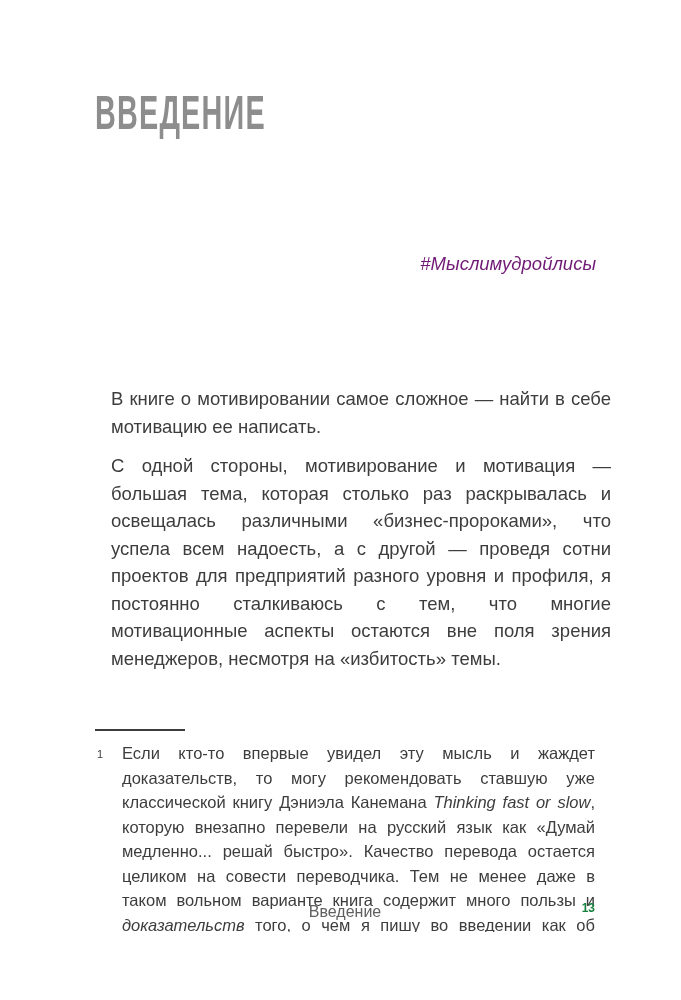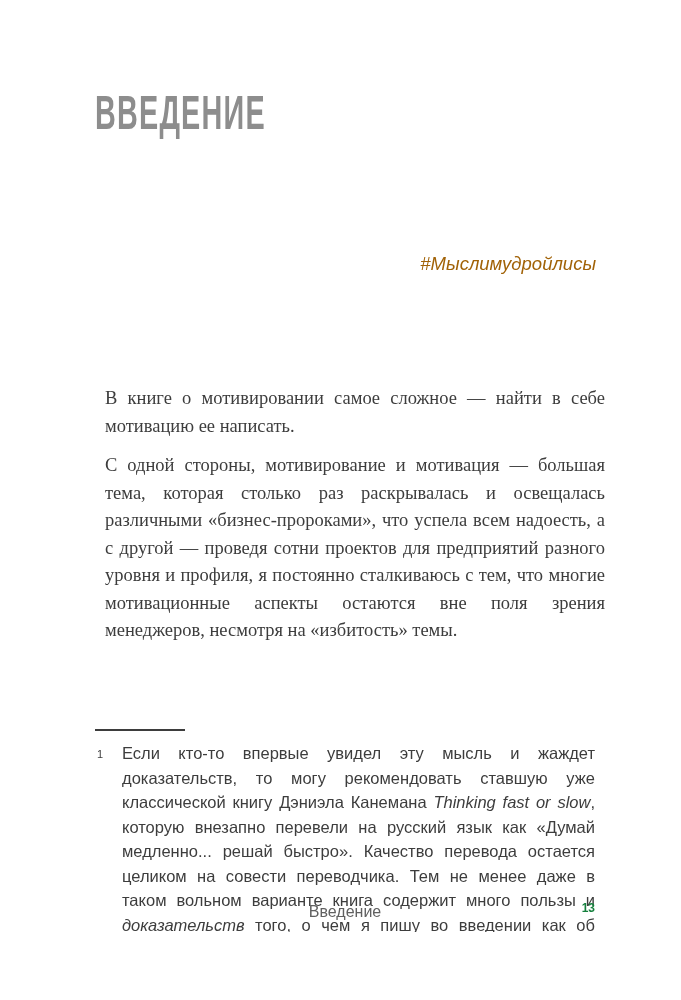--- a/index.html
+++ b/index.html
@@ -13,23 +13,22 @@
     height: 932px;
     background: #ffffff;
     overflow: hidden;
     font-family: "Liberation Sans", "DejaVu Sans", sans-serif;
     color: #3d3d3d;
     -webkit-hyphens: auto;
     hyphens: auto;
   }
   .col {
     position: absolute;
-    left: 105px;
+    left: 111px;
     width: 500px;
-    font-family: Liberation Serif, serif;
   }
   .chapter-title {
     position: absolute;
     left: 95px;
     top: 88px;
     margin: 0;
     font-size: 48px;
     line-height: 50px;
     font-weight: bold;
     color: #8d8d8d;
@@ -47,21 +46,21 @@
     top: 243px;
     width: 286px;
     font-size: 18.5px;
     line-height: 27.5px;
     text-align: justify;
   }
   .epigraph-attrib {
     margin-top: 7px;
     text-align: right;
     font-style: italic;
-    color: #a16207;
+    color: #701a75;
   }
   .para {
     font-size: 18.5px;
     line-height: 27.5px;
     text-align: justify;
     margin: 0;
   }
   .para-1 { top: 385px; }
   .para-2 { top: 452px; }
   .para-3 { top: 643px; }

